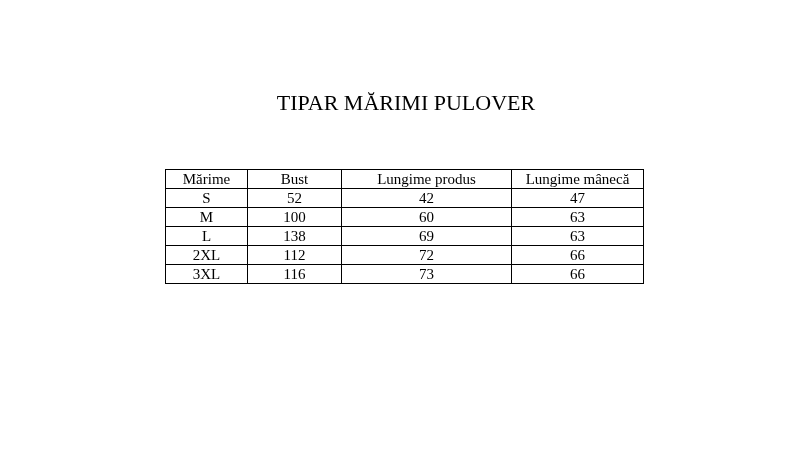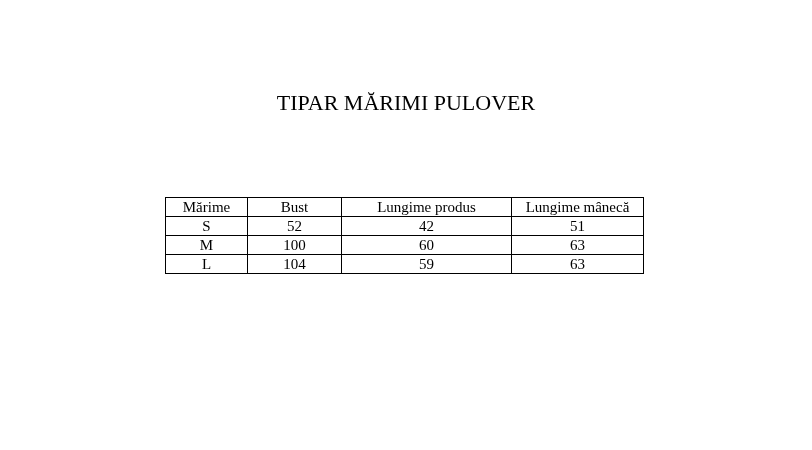--- a/index.html
+++ b/index.html
@@ -27,21 +27,20 @@
     margin: 0;
     white-space: nowrap;
   }
   table.size-table {
     position: absolute;
     left: 165px;
     top: 169px;
     border-collapse: collapse;
     table-layout: fixed;
     font-size: 15px;
-    margin-top: 28px;
   }
   table.size-table th,
   table.size-table td {
     border: 1px solid #000000;
     font-weight: normal;
     text-align: center;
     vertical-align: middle;
     padding: 0;
     height: 18px;
     line-height: 18px;
@@ -71,28 +70,40 @@
       <th>Bust</th>
       <th>Lungime produs</th>
       <th>Lungime mânecă</th>
     </tr>
   </thead>
   <tbody>
     <tr>
       <td>S</td>
       <td>52</td>
       <td>42</td>
-      <td>51</td>
+      <td>47</td>
     </tr>
     <tr>
       <td>M</td>
       <td>100</td>
       <td>60</td>
       <td>63</td>
     </tr>
     <tr>
       <td>L</td>
-      <td>104</td>
-      <td>59</td>
+      <td>138</td>
+      <td>69</td>
       <td>63</td>
+    </tr>
+    <tr>
+      <td>2XL</td>
+      <td>112</td>
+      <td>72</td>
+      <td>66</td>
+    </tr>
+    <tr>
+      <td>3XL</td>
+      <td>116</td>
+      <td>73</td>
+      <td>66</td>
     </tr>
   </tbody>
 </table>
 
 </body></html>

